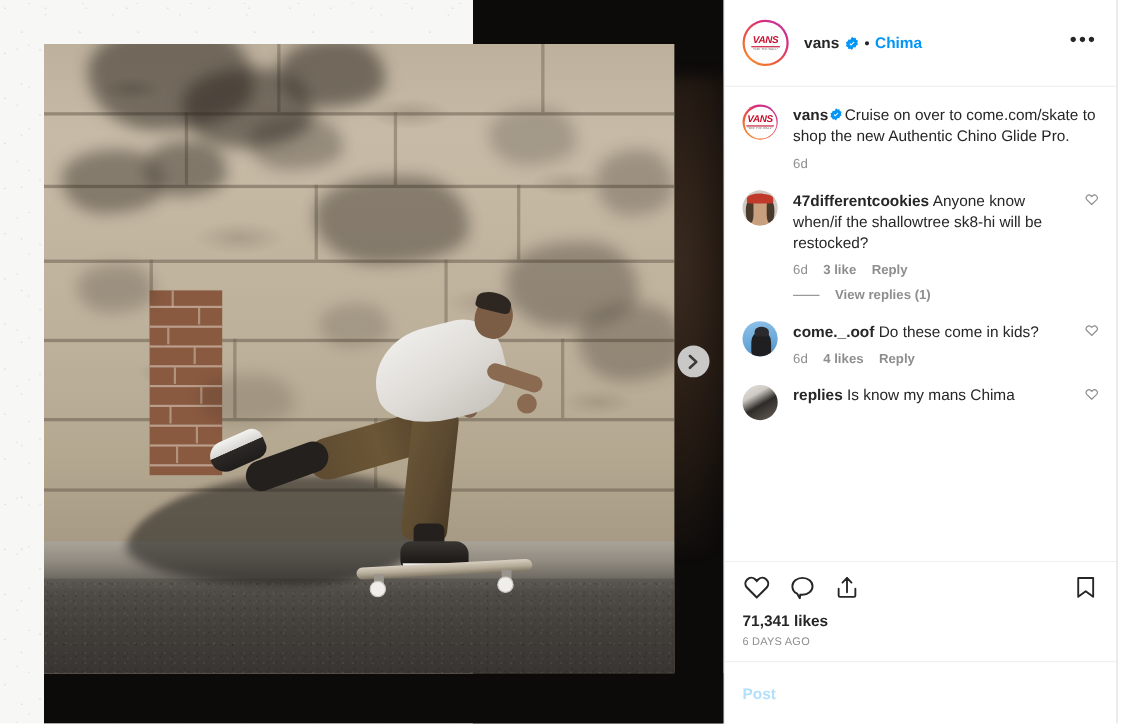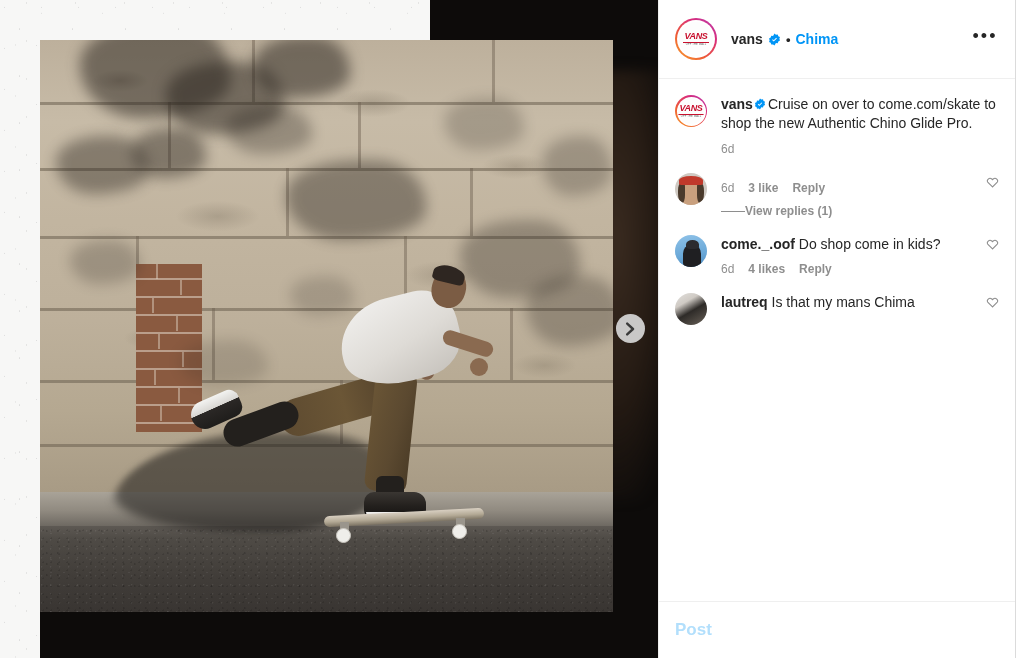--- a/index.html
+++ b/index.html
@@ -355,21 +355,21 @@
   .c-text .nm { font-weight: 700; }
   .inline-verified { width: 12px; height: 12px; vertical-align: -1px; margin: 0 2px 0 1px; }
   .c-meta {
     margin-top: 8px;
     font-size: 12px; color: #8e8e8e;
     display: flex; align-items: center; gap: 14px;
   }
   .c-meta .strong { font-weight: 600; color: #8e8e8e; }
   .c-replies {
     margin-top: 9px;
-    display: flex; align-items: center; 
+    display: flex; align-items: center; gap: 14px;
     font-size: 12px; font-weight: 600; color: #8e8e8e;
   }
   .rep-dash { display:inline-block; width: 24px; height: 1px; background: #8e8e8e; }
   .c-like {
     flex: 0 0 auto; margin-left: 8px; padding-top: 2px;
     color: #262626; cursor: pointer;
   }
   .caption-time {
     font-size: 12px; color: #8e8e8e;
     margin-top: 9px;
@@ -407,21 +407,21 @@
   .addcomment input {
     flex: 1 1 auto;
     border: none; outline: none;
     font-family: "Liberation Sans", sans-serif;
     font-size: 14px; color: #262626;
     background: transparent;
   }
   .addcomment input::placeholder { color: #8e8e8e; }
   .post-btn {
     flex: 0 0 auto;
-    color: #b2dffc; font-size: 17px; font-weight: 600;
+    color: #b2dffc; font-size: 14px; font-weight: 600;
     cursor: pointer; background: none; border: none;
     font-family: "Liberation Sans", sans-serif;
   }
 </style>
 </head>
 <body>
 
 <div class="screen">
 
   <div class="media-col">
@@ -567,20 +567,24 @@
           <div class="caption-time">6d</div>
         </div>
       </div>
 
       <div class="c-row">
         <div class="c-av av-cookies">
             <i></i>
             <b></b>
           </div>
         <div class="c-body">
+          <div class="c-text">
+            <span class="nm">47differentcookies</span>
+            <span>Anyone know when/if the shallowtree sk8-hi will be restocked?</span>
+          </div>
           <div class="c-meta">
             <span>6d</span>
             <span class="strong">3 like</span>
             <span class="strong">Reply</span>
           </div>
           <div class="c-replies">
             <span class="rep-dash"></span>
             <span>View replies (1)</span>
           </div>
         </div>
@@ -589,50 +593,76 @@
             <path fill="none" stroke="#8e8e8e" stroke-width="2" d="M12 20.2 3.6 12a4.8 4.8 0 0 1 7-6.5l1.4 1.4 1.4-1.4a4.8 4.8 0 0 1 7 6.5z"></path>
           </svg>
         </div>
       </div>
 
       <div class="c-row">
         <div class="c-av av-ollie"></div>
         <div class="c-body">
           <div class="c-text">
             <span class="nm">come._.oof</span>
-            <span>Do shop come in kids?</span>
+            <span>Do these come in kids?</span>
           </div>
           <div class="c-meta">
             <span>6d</span>
             <span class="strong">4 likes</span>
             <span class="strong">Reply</span>
           </div>
         </div>
         <div class="c-like">
           <svg width="13" height="13" viewBox="0 0 24 24">
             <path fill="none" stroke="#8e8e8e" stroke-width="2" d="M12 20.2 3.6 12a4.8 4.8 0 0 1 7-6.5l1.4 1.4 1.4-1.4a4.8 4.8 0 0 1 7 6.5z"></path>
           </svg>
         </div>
       </div>
 
       <div class="c-row">
         <div class="c-av av-lautreq"></div>
         <div class="c-body">
           <div class="c-text">
-            <span class="nm">lautreq</span>
-            <span>Is that my mans Chima</span>
+            <span class="nm">replies</span>
+            <span>Is know my mans Chima</span>
           </div>
         </div>
         <div class="c-like">
           <svg width="13" height="13" viewBox="0 0 24 24">
             <path fill="none" stroke="#8e8e8e" stroke-width="2" d="M12 20.2 3.6 12a4.8 4.8 0 0 1 7-6.5l1.4 1.4 1.4-1.4a4.8 4.8 0 0 1 7 6.5z"></path>
           </svg>
         </div>
       </div>
     </div>
 
+    <div class="actionbar">
+      <div class="action-icons">
+        <div class="ai">
+          <svg width="26" height="26" viewBox="0 0 24 24">
+            <path fill="none" stroke="#262626" stroke-width="1.7" d="M12 20.4 3.5 11.9a4.9 4.9 0 0 1 7.1-6.7l1.4 1.4 1.4-1.4a4.9 4.9 0 0 1 7.1 6.7z"></path>
+          </svg>
+        </div>
+        <div class="ai">
+          <svg width="25" height="25" viewBox="0 0 24 24">
+            <path fill="none" stroke="#262626" stroke-width="1.7" stroke-linejoin="round" d="M12 3.2c4.9 0 8.8 3.3 8.8 7.4 0 4.1-3.9 7.4-8.8 7.4a10.6 10.6 0 0 1-1.9-.2l-.4 3.1-2.3-3.9C4.5 15.8 3.2 13.4 3.2 10.6 3.2 6.5 7.1 3.2 12 3.2z"></path>
+          </svg>
+        </div>
+        <div class="ai">
+          <svg width="24" height="24" viewBox="0 0 24 24">
+            <path fill="none" stroke="#262626" stroke-width="1.7" stroke-linecap="round" stroke-linejoin="round" d="M12 16.5V3.4M12 3.4 7.9 7.6M12 3.4l4.1 4.2M4.4 13.2v6.2a1.2 1.2 0 0 0 1.2 1.2h12.8a1.2 1.2 0 0 0 1.2-1.2v-6.2"></path>
+          </svg>
+        </div>
+        <div class="ai save">
+          <svg width="24" height="24" viewBox="0 0 24 24">
+            <path fill="none" stroke="#262626" stroke-width="1.7" stroke-linejoin="round" d="M5.2 3.4h13.6v17.2L12 15.4l-6.8 5.2z"></path>
+          </svg>
+        </div>
+      </div>
+      <div class="likes">71,341 likes</div>
+      <div class="posted-ago">6 DAYS AGO</div>
+    </div>
 
     <div class="addcomment">
       <button class="post-btn">Post</button>
     </div>
 
   </div>
 </div>
 
 </body></html>

